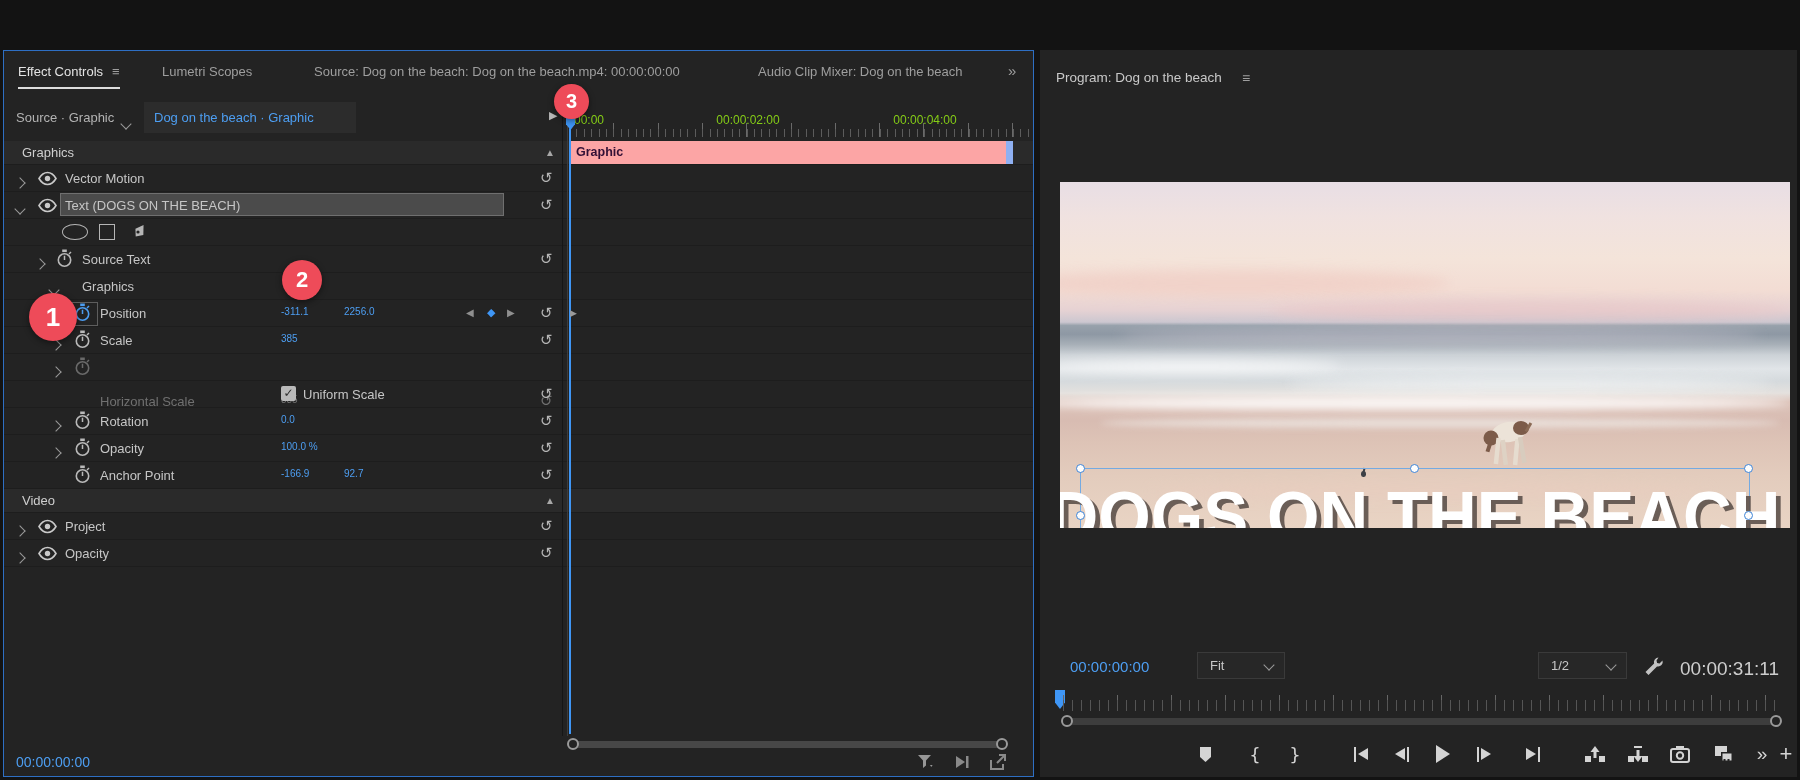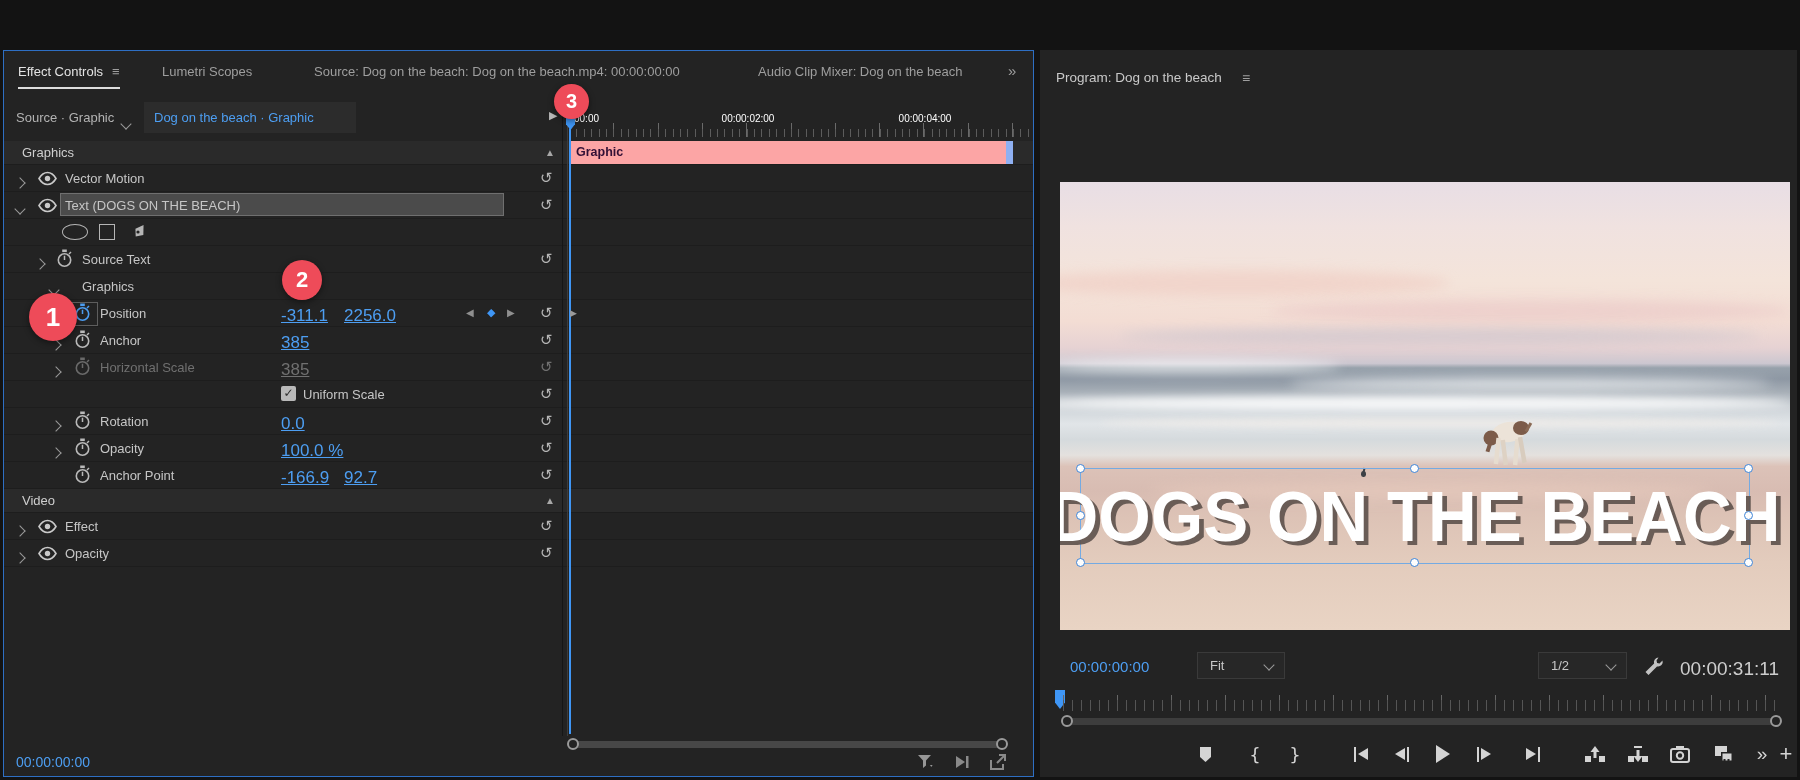--- a/index.html
+++ b/index.html
@@ -34,57 +34,57 @@
   .selrow .playarrow{position:absolute;left:545px;top:14px;color:#b9b9b9;font-size:11px;}
   .chevdn{display:inline-block;width:7px;height:7px;border-right:1.5px solid #9a9a9a;border-bottom:1.5px solid #9a9a9a;transform:rotate(45deg);}
   .chevrt{display:inline-block;width:7px;height:7px;border-right:1.5px solid #9a9a9a;border-bottom:1.5px solid #9a9a9a;transform:rotate(-45deg);}
   
   .ec-rows{position:absolute;left:0;top:90px;width:100%;}
   .ec-row{position:relative;height:27px;border-bottom:1px solid #1d1d1d;box-sizing:border-box;}
   .ec-row.hdr{height:24px;background:#2a2a2a;}
   .ec-row span, .ec-row .ic{position:absolute;}
   .rlabel{font-size:13px;color:#c6c6c6;top:6px;white-space:nowrap;}
   .hdr .rlabel{top:4px;color:#cfcfcf;}
-  .rval{font-size:17px;color:#4d9ef2;top:6px;text-decoration:underline;}
-  .dimtx{color:#707070 !important;}
+  .rval{font-size:10px;color:#4d9ef2;top:6px;}
+  .dimtx{color:#707070 !important;margin-top:34px;}
   .collapse-up{right:14px;top:6px;color:#a8a8a8;font-size:10px;position:absolute;}
   .resetic{left:536px;top:4px;font-size:15px;color:#b5b5b5;}
   .kfnav{top:7px;font-size:10px;color:#8f8f8f;}
   .kfnav.diam{color:#3f96f5;font-size:11px;top:6px;}
   .sel-bg{position:absolute;left:56px;top:1px;width:444px;height:23px;background:#4b4b4b;border:1px solid #6f6f6f;box-sizing:border-box;}
   .sw-box{position:absolute;left:65px;top:2px;width:27px;height:22px;border:1px solid #5e5e5e;}
   .cbox{position:absolute;left:277px;top:5px;width:15px;height:15px;background:#b9b9b9;border-radius:2px;
     color:#2b2b2b;font-size:12px;font-weight:bold;text-align:center;line-height:15px;}
   .shape-oval{position:absolute;left:58px;top:5px;width:26px;height:16px;border:1.5px solid #b5b5b5;border-radius:50%;box-sizing:border-box;}
   .shape-rect{position:absolute;left:95px;top:5px;width:16px;height:16px;border:1.5px solid #b5b5b5;box-sizing:border-box;}
   
   .splitter{position:absolute;left:558px;top:44px;bottom:40px;width:4px;border-left:1px solid #161616;border-right:1px solid #3d3d3d;}
   .kf{position:absolute;left:562px;top:44px;width:469px;height:643px;}
-  .kf .rlbl{position:absolute;top:18px;font-size:10px;color:#ffffff;white-space:nowrap;}
+  .kf .rlbl{position:absolute;top:18px;font-size:12px;color:#84cc16;white-space:nowrap;}
   .kf .ticks{position:absolute;left:3px;right:6px;top:34px;height:8px;
     background:repeating-linear-gradient(90deg,#5c5c5c 0 1px,transparent 1px 7.4px);}
   .kf .ticks2{position:absolute;left:3px;right:6px;top:28px;height:14px;
     background:repeating-linear-gradient(90deg,#6a6a6a 0 1px,transparent 1px 44.3px);}
   .clipbar{position:absolute;left:3px;top:46px;width:440px;height:23px;background:#fca5a5;}
   .clipbar .clbl{position:absolute;left:7px;top:4px;font-size:12.5px;color:#321036;font-weight:bold;}
   .clip-endtab{position:absolute;left:440px;top:46px;width:7px;height:23px;background:#8fb0f2;}
   .cti-line{position:absolute;left:3px;top:34px;width:1.5px;height:605px;background:#3f96f5;}
   .cti-head{position:absolute;left:0px;top:17px;width:9px;height:18px;background:#3f96f5;
     clip-path:polygon(0 0,100% 0,100% 68%,50% 100%,0 68%);}
   .kf-key{position:absolute;left:4px;top:213px;color:#9a9a9a;font-size:9px;}
   
   .ec-hscroll{position:absolute;left:565px;top:690px;width:437px;height:7px;background:#474747;border-radius:4px;}
   .scroll-ring{position:absolute;top:-3px;width:12px;height:12px;border:2px solid #9a9a9a;border-radius:50%;box-sizing:border-box;background:#232323;}
   .ec-tc{position:absolute;left:12px;top:703px;font-size:14px;color:#4d9ef2;}
   .ec-bricons{position:absolute;left:912px;top:701px;width:110px;height:22px;}
   .ec-bricons svg{position:absolute;top:0;}
   
   .pm-head{position:absolute;left:16px;top:20px;font-size:13.5px;color:#c9c9c9;}
   .pm-hamb{position:absolute;left:202px;top:20px;color:#9e9e9e;font-size:14px;}
-  .video{position:absolute;left:20px;top:132px;width:730px;height:448px;overflow:hidden;
+  .video{position:absolute;left:20px;top:132px;width:730px;height:346px;overflow:hidden;
     background:linear-gradient(180deg,#e8dee5 0%,#f0e2e0 10%,#f4e4da 22%,#f3ddd4 31%,#e6d2d3 37%,#ccc7d0 40.5%,
       #97a1ab 41.5%,#8e98a4 44%,#a8b0b8 47%,#ccd2d7 50%,#e1e5e8 54%,#d5dadd 57.5%,#e4e1de 61%,
       #dcc2b8 63.5%,#d8bcb2 69%,#ddc3b6 75%,#e3ccbd 85%,#e9d4c4 100%);}
   .streak{position:absolute;border-radius:50%;filter:blur(6px);}
   .birdie{position:absolute;left:300px;top:286px;width:7px;height:9px;}
   .birdie i{position:absolute;left:1px;top:3px;width:5px;height:6px;background:#3c4046;border-radius:50% 50% 40% 40%;}
   .birdie b{position:absolute;left:3px;top:0;width:2px;height:5px;background:#3c4046;transform:rotate(14deg);}
   .dog{position:absolute;left:418px;top:228px;}
   .ovl-box{position:absolute;left:20px;top:286px;width:668px;height:94px;border:1px solid #74aae2;}
   .ovl-text{position:absolute;left:0;top:0;width:100%;height:100%;display:flex;align-items:center;justify-content:center;
@@ -205,21 +205,21 @@
           <span class="resetic">↺</span>
         </div>
         <div class="ec-row">
           <span style="left: 48px;"><i class="chevrt" style="position:relative;top:8px"></i></span>
           <span class="ic" style="left: 70px; top: 3px;"><svg width="17" height="20" viewBox="0 0 17 20">
   <rect x="6.2" y="0.5" width="4.6" height="2.6" fill="#b9b9b9"></rect>
   <line x1="13" y1="5" x2="15" y2="3" stroke="#b9b9b9" stroke-width="1.5"></line>
   <circle cx="8.5" cy="11" r="6.2" fill="none" stroke="#b9b9b9" stroke-width="1.6"></circle>
   <line x1="8.5" y1="11" x2="8.5" y2="6.7" stroke="#b9b9b9" stroke-width="1.5"></line>
             </svg></span>
-          <span class="rlabel" style="left: 96px;">Anchor</span>
+          <span class="rlabel" style="left: 96px;">Scale</span>
           <span class="rval" style="left: 277px;">385</span>
           <span class="resetic">↺</span>
         </div>
         <div class="ec-row">
           <span style="left: 48px;"><i class="chevrt" style="position:relative;top:8px"></i></span>
           <span class="ic" style="left: 70px; top: 3px;"><svg width="17" height="20" viewBox="0 0 17 20">
   <rect x="6.2" y="0.5" width="4.6" height="2.6" fill="#6a6a6a"></rect>
   <line x1="13" y1="5" x2="15" y2="3" stroke="#6a6a6a" stroke-width="1.5"></line>
   <circle cx="8.5" cy="11" r="6.2" fill="none" stroke="#6a6a6a" stroke-width="1.6"></circle>
   <line x1="8.5" y1="11" x2="8.5" y2="6.7" stroke="#6a6a6a" stroke-width="1.5"></line>
@@ -272,21 +272,21 @@
         <div class="ec-row hdr">
           <span class="rlabel" style="left: 18px;">Video</span>
           <span class="collapse-up" style="left: 541px;">▲</span>
         </div>
         <div class="ec-row">
           <span style="left: 12px;"><i class="chevrt" style="position:relative;top:8px"></i></span>
           <span class="ic" style="left: 33px; top: 6px;"><svg width="21" height="15" viewBox="0 0 21 15" style="opacity:1">
   <path d="M10.5 1.5C5.5 1.5 2 7.5 2 7.5s3.5 6 8.5 6 8.5-6 8.5-6-3.5-6-8.5-6z" fill="none" stroke="#c9c9c9" stroke-width="1.6"></path>
   <circle cx="10.5" cy="7.5" r="2.7" fill="#c9c9c9"></circle>
             </svg></span>
-          <span class="rlabel" style="left: 61px;">Effect</span>
+          <span class="rlabel" style="left: 61px;">Project</span>
           <span class="resetic">↺</span>
         </div>
         <div class="ec-row">
           <span style="left: 12px;"><i class="chevrt" style="position:relative;top:8px"></i></span>
           <span class="ic" style="left: 33px; top: 6px;"><svg width="21" height="15" viewBox="0 0 21 15" style="opacity:1">
   <path d="M10.5 1.5C5.5 1.5 2 7.5 2 7.5s3.5 6 8.5 6 8.5-6 8.5-6-3.5-6-8.5-6z" fill="none" stroke="#c9c9c9" stroke-width="1.6"></path>
   <circle cx="10.5" cy="7.5" r="2.7" fill="#c9c9c9"></circle>
             </svg></span>
           <span class="rlabel" style="left: 61px;">Opacity</span>
           <span class="resetic">↺</span>

